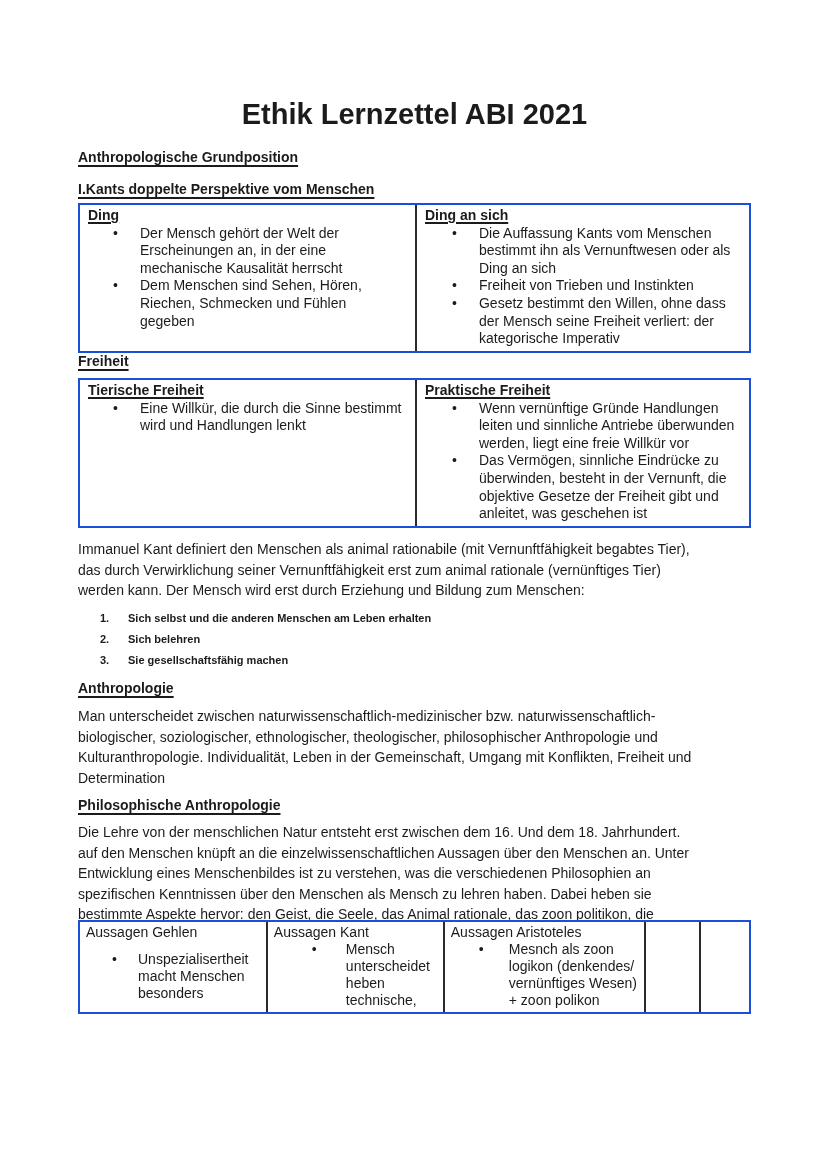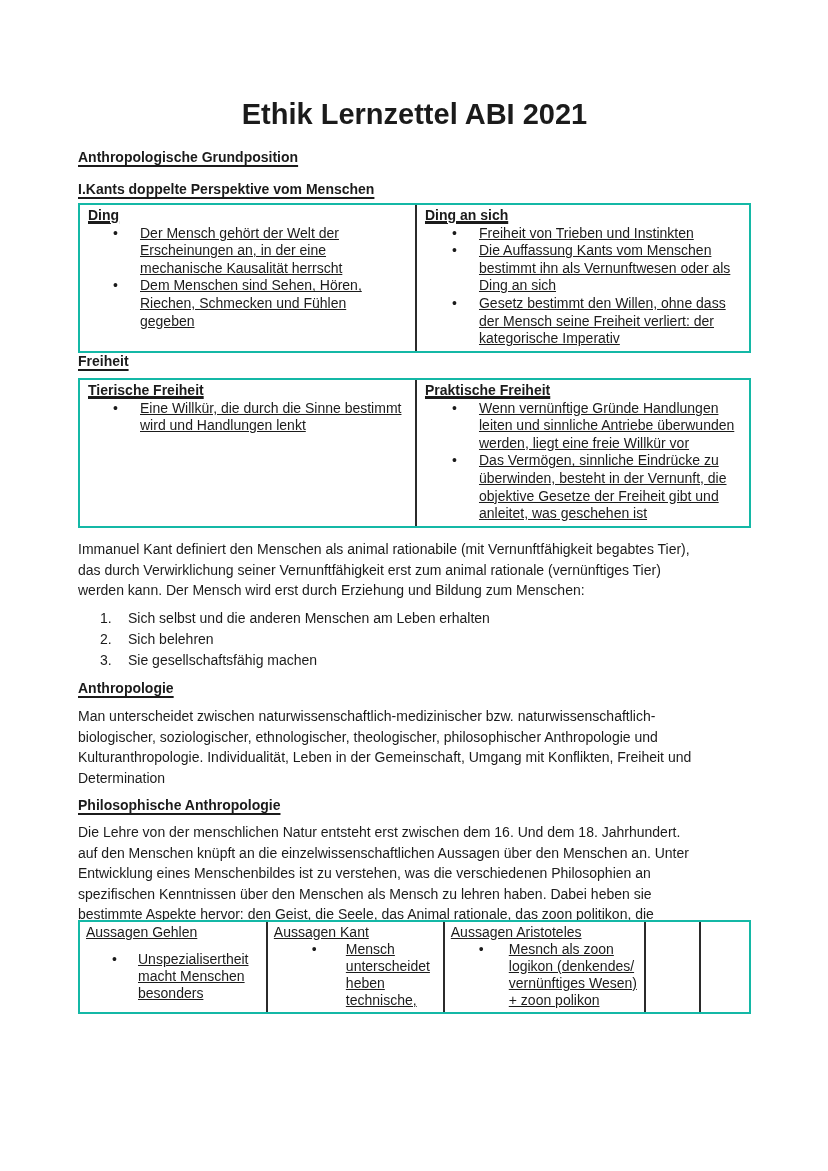--- a/index.html
+++ b/index.html
@@ -16,26 +16,26 @@
 
   
   .h{font-size:14px;font-weight:bold;line-height:19px;
      text-decoration:underline;text-decoration-thickness:1.5px;text-underline-offset:2.5px;}
 
   
   .para{font-size:14px;line-height:20.5px;}
   .pline{white-space:nowrap;}
 
   
-  .olist{font-size:14px;line-height:21px;}
+  .olist{font-size:11px;line-height:21px;font-weight:bold;}
   .oli{padding-left:22px;}
   .oli .num{display:inline-block;width:28px;}
 
   
-  .tbl{display:flex;border:2px solid #14b8a6;background:#fff;box-sizing:border-box;text-decoration:underline;}
+  .tbl{display:flex;border:2px solid #1d4ed8;background:#fff;box-sizing:border-box;}
   .cell{box-sizing:border-box;border-left:2px solid #2b2b2b;padding:2px 12px 3px 8px;
         font-size:14px;line-height:17.6px;}
   .cell:first-child{border-left:none;}
   .cellh{font-weight:bold;text-decoration:underline;text-decoration-thickness:1.5px;
          text-underline-offset:2px;}
   .cell ul{margin:0;padding:0;list-style:none;}
   .cell li{position:relative;padding-left:52px;}
   .cell li::before{content:"\2022";position:absolute;left:25px;top:0;}
   .cell.r li{padding-left:54px;}
   .cell.r li::before{left:27px;}
@@ -62,22 +62,22 @@
     <div class="cell" style="width:337px">
       <div class="cellh">Ding</div>
       <ul>
         <li>Der Mensch gehört der Welt der Erscheinungen an, in der eine mechanische Kausalität herrscht</li>
         <li>Dem Menschen sind Sehen, Hören, Riechen, Schmecken und Fühlen gegeben</li>
       </ul>
     </div>
     <div class="cell r" style="width:336px">
       <div class="cellh">Ding an sich</div>
       <ul>
+        <li>Die Auffassung Kants vom Menschen bestimmt ihn als Vernunftwesen oder als Ding an sich</li>
         <li>Freiheit von Trieben und Instinkten</li>
-        <li>Die Auffassung Kants vom Menschen bestimmt ihn als Vernunftwesen oder als Ding an sich</li>
         <li>Gesetz bestimmt den Willen, ohne dass der Mensch seine Freiheit verliert: der kategorische Imperativ</li>
       </ul>
     </div>
   </div>
 
   <div class="h abs" style="top:352px">Freiheit</div>
 
   <div class="tbl abs" style="top:378px">
     <div class="cell" style="width:337px">
       <div class="cellh">Tierische Freiheit</div>

